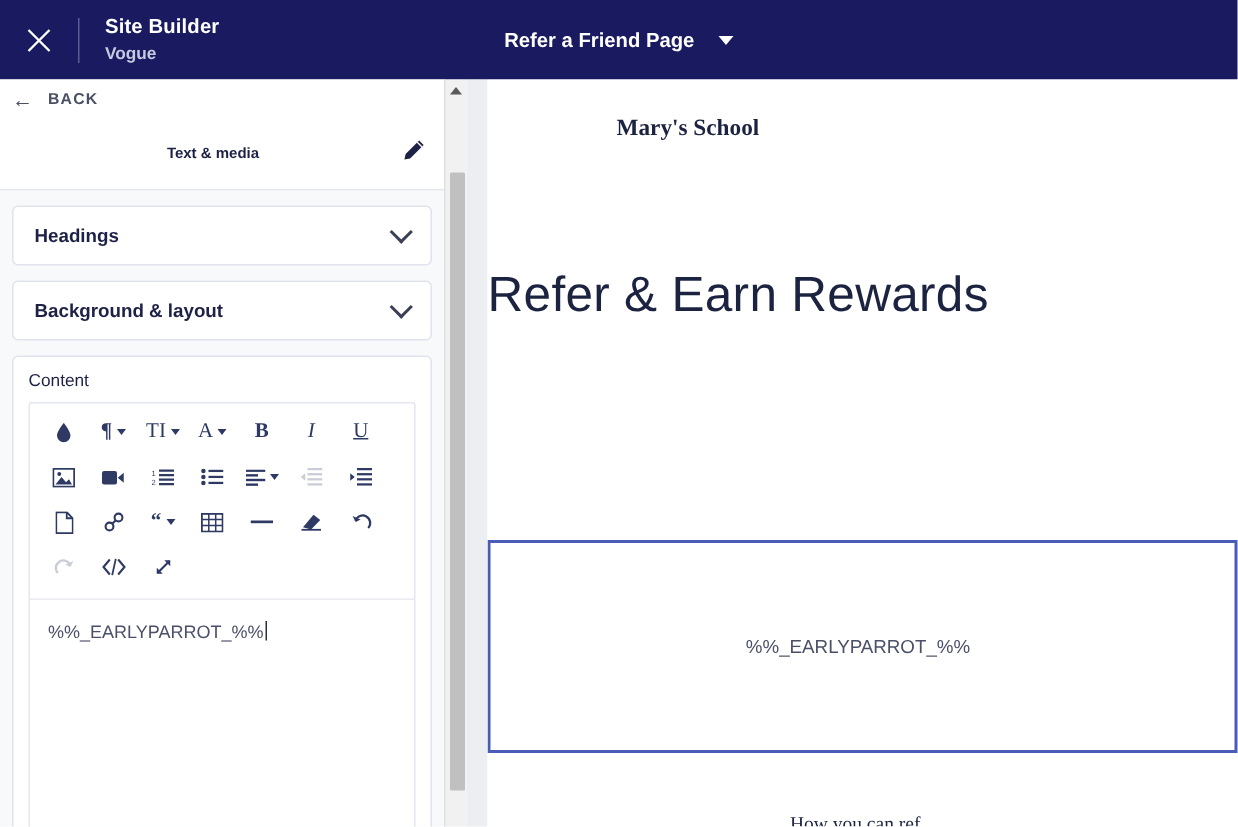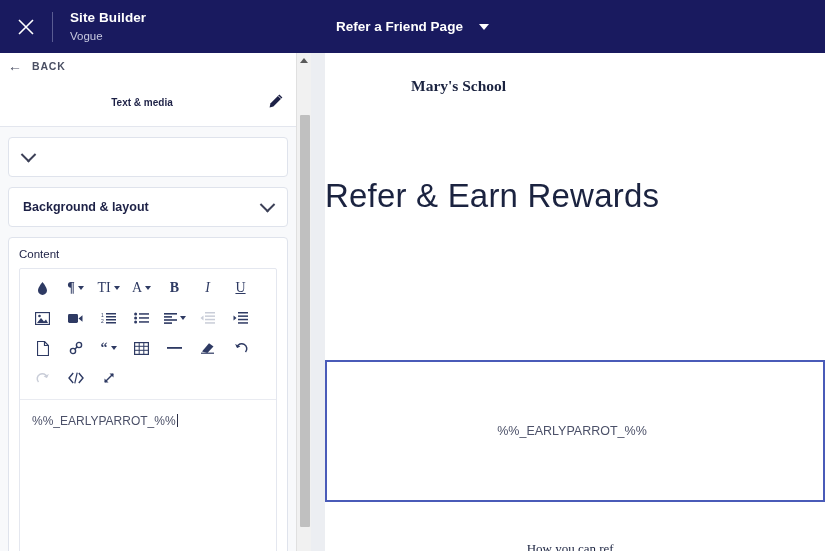--- a/index.html
+++ b/index.html
@@ -28,21 +28,21 @@
   }
   #brand {
     padding-left: 17px;
     display: flex; flex-direction: column; justify-content: center;
     line-height: 1.15;
   }
   #brand .app-title {
     color: #ffffff; font-size: 13.5px; font-weight: bold; letter-spacing: .1px;
   }
   #brand .app-sub {
-    color: #c7c9e0; font-size: 11.5px; font-weight: normal; margin-top: 4px;
+    color: #c7c9e0; font-size: 11.5px; font-weight: bold; margin-top: 4px;
   }
   #page-selector {
     position: absolute; left: 0; top: 0; width: 825px; height: 53px;
     display: flex; align-items: center; justify-content: center;
     pointer-events: none;
   }
   #page-selector .inner {
     display: flex; align-items: center; gap: 16px;
     pointer-events: auto; cursor: pointer;
   }
@@ -273,20 +273,21 @@
       <span>
         <svg width="16" height="16" viewBox="0 0 16 16">
           <path d="M11.4 1.6 L14.4 4.6 L5.4 13.6 L1.6 14.4 L2.4 10.6 Z" fill="#1d2146"></path>
           <path d="M10.2 2.8 L13.2 5.8" stroke="#ffffff" stroke-width="0.9"></path>
         </svg>
       </span>
     </div>
   </div>
 
   <div class="accordion">
+    <span class="acc-label">Headings</span>
     <span class="chev"></span>
   </div>
 
   <div class="accordion">
     <span class="acc-label">Background &amp; layout</span>
     <span class="chev"></span>
   </div>
 
   <div id="content-card">
     <div id="content-label">Content</div>

